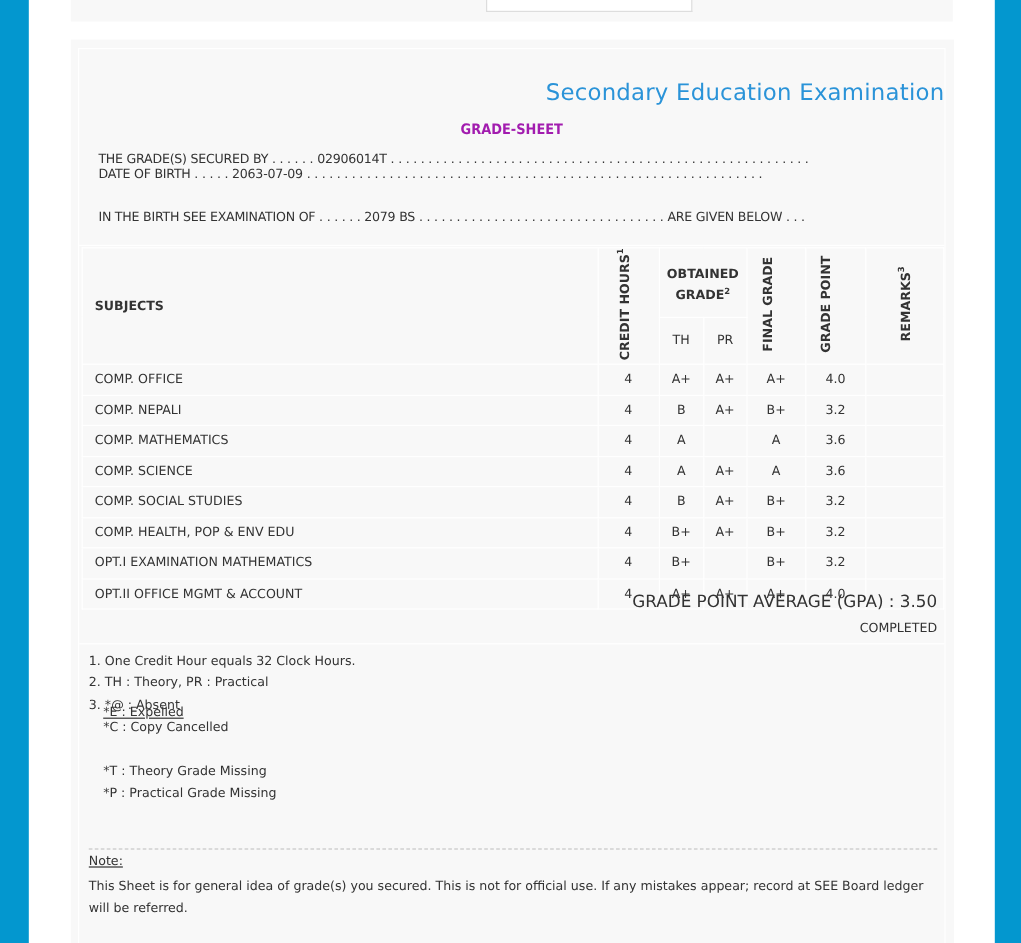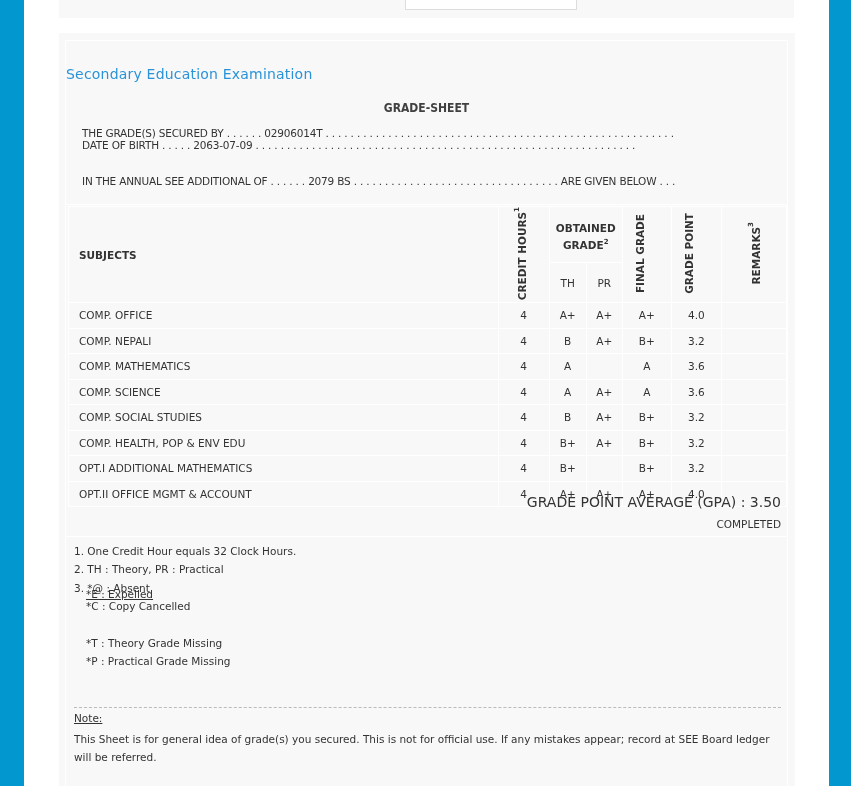--- a/index.html
+++ b/index.html
@@ -22,27 +22,27 @@
   }
   .main-panel {
     position:absolute; left:59px; top:33px; width:736px; height:760px;
     background:#f8f8f8;
   }
   .inner {
     position:absolute; left:6px; top:7px; width:721px; height:760px;
     border:1px solid #ffffff;
   }
   .title {
-    position:absolute; left:0; right:0; top:25px; text-align:left;
-    font-family:"DejaVu Sans", sans-serif; font-size:14px; color:#2a93d8;
+    position:absolute; left:0; right:0; top:25px; text-align:right;
+    font-family:"DejaVu Sans", sans-serif; font-size:19px; color:#2a93d8;
     letter-spacing:0.2px; font-weight:normal;
   }
   .subtitle {
     position:absolute; left:0; right:0; top:60px; text-align:center;
-    font-size:12px; font-weight:bold; color:#404040;
+    font-size:12px; font-weight:bold; color:#a21caf;
     font-family:"DejaVu Sans Condensed","DejaVu Sans", sans-serif;
   }
   .info-line {
     position:absolute; left:16px; font-size:10.5px; color:#333;
     white-space:nowrap; letter-spacing:-0.2px;
   }
   table.grades {
     position:absolute; left:2px; top:165px; width:719px;
     border-collapse:collapse; font-size:10.5px;
   }
@@ -96,21 +96,21 @@
       <span>THE GRADE(S) SECURED BY . . . . . .</span>
       <span>02906014T</span>
       <span>. . . . . . . . . . . . . . . . . . . . . . . . . . . . . . . . . . . . . . . . . . . . . . . . . . . . . . . .</span>
     </div>
     <div class="info-line" style="top:98px;">
       <span>DATE OF BIRTH . . . . .</span>
       <span>2063-07-09</span>
       <span>. . . . . . . . . . . . . . . . . . . . . . . . . . . . . . . . . . . . . . . . . . . . . . . . . . . . . . . . . . . . .</span>
     </div>
     <div class="info-line" style="top:134px;">
-      <span>IN THE ANNUAL SEE ADDITIONAL OF . . . . . .</span>
+      <span>IN THE BIRTH SEE EXAMINATION OF . . . . . .</span>
       <span>2079 BS</span>
       <span>. . . . . . . . . . . . . . . . . . . . . . . . . . . . . . . . .</span>
       <span>ARE GIVEN BELOW . . .</span>
     </div>
 
     <div class="divider-solid" style="top:163px;"></div>
 
     <table class="grades">
       <thead>
         <tr>
@@ -185,21 +185,21 @@
           <tr class="row">
             <td class="subj">COMP. HEALTH, POP &amp; ENV EDU</td>
             <td>4</td>
             <td>B+</td>
             <td>A+</td>
             <td>B+</td>
             <td>3.2</td>
             <td></td>
           </tr>
           <tr class="row">
-            <td class="subj">OPT.I ADDITIONAL MATHEMATICS</td>
+            <td class="subj">OPT.I EXAMINATION MATHEMATICS</td>
             <td>4</td>
             <td>B+</td>
             <td></td>
             <td>B+</td>
             <td>3.2</td>
             <td></td>
           </tr>
           <tr class="row">
             <td class="subj">OPT.II OFFICE MGMT &amp; ACCOUNT</td>
             <td>4</td>

